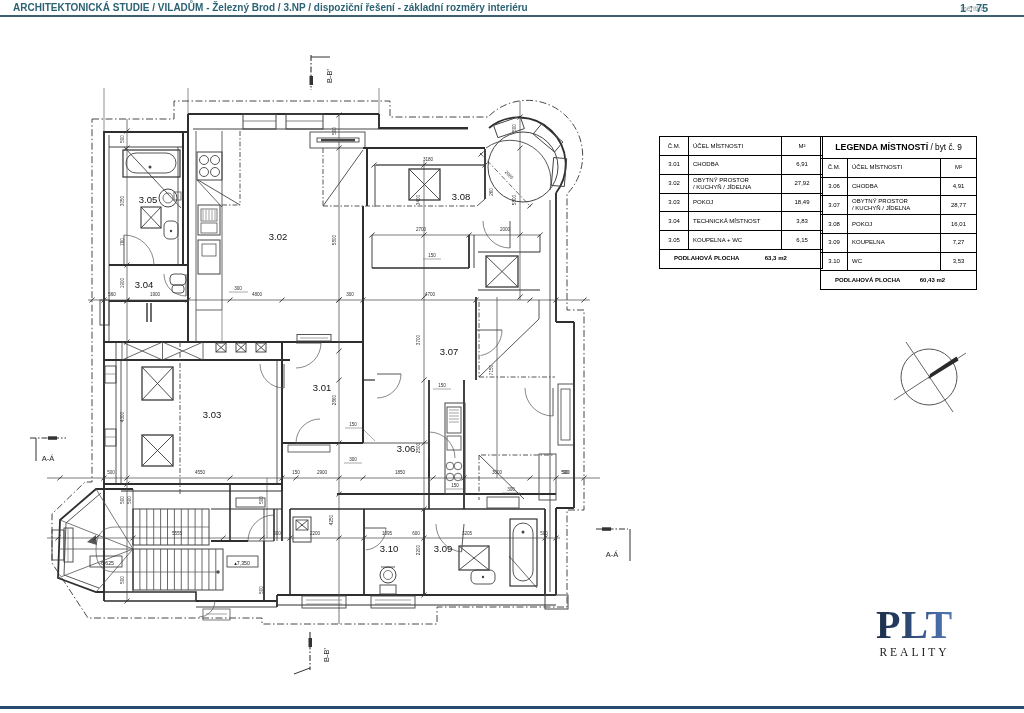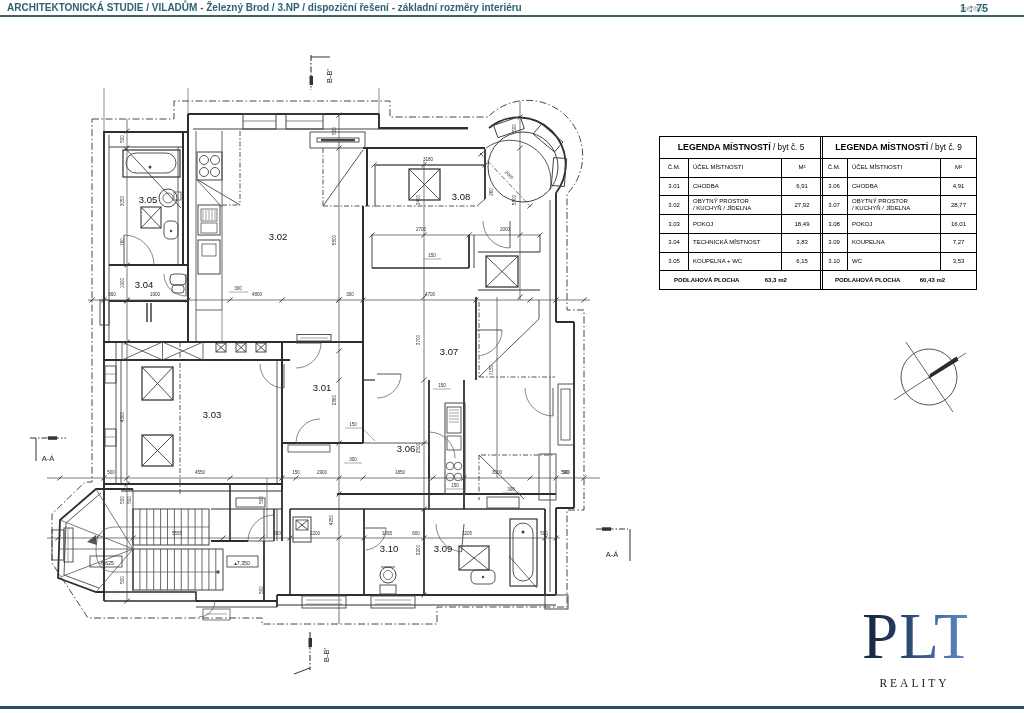--- a/index.html
+++ b/index.html
@@ -1,28 +1,28 @@
 <!DOCTYPE html>
 <html><head><meta charset="utf-8">
 <style>
 html,body{margin:0;padding:0;width:1024px;height:713px;background:#fff;overflow:hidden;}
 body{font-family:"Liberation Sans", sans-serif;position:relative;}
-#hdr{position:absolute;left:7px;top:2px;font-size:10px;font-weight:bold;color:#2c6274;text-align:center;}
+#hdr{position:absolute;left:13px;top:2px;font-size:10px;font-weight:bold;color:#2c6274;text-align:center;}
 #scl1{position:absolute;left:961px;top:5px;font-size:7px;color:#8a9aa0;}
 #scl2{position:absolute;left:960px;top:2px;font-size:11px;font-weight:bold;color:#2c6274;}
 #topline{position:absolute;left:0;top:15px;width:1024px;height:2px;background:#3d606e;}
 #botline{position:absolute;left:0;top:706px;width:1024px;height:2.5px;background:#274a6e;}
 #plan{position:absolute;left:0;top:0;}
 table.leg{position:absolute;top:136px;border-collapse:collapse;font-size:6px;color:#000;table-layout:fixed;border:1.5px solid #000;}
 table.leg td{border:1px solid #000;padding:0;line-height:1.15;overflow:hidden;}
 #logo{position:absolute;left:862px;top:607px;width:105px;text-align:center;}
-#plt{font-family:"Liberation Serif", serif;font-size:65px;font-weight:normal;line-height:0.9;
+#plt{font-family:"Liberation Serif", serif;font-size:40px;font-weight:bold;line-height:0.9;
  background:linear-gradient(90deg,#16243d 0%,#253c60 35%,#41639a 65%,#5e87c8 100%);
  -webkit-background-clip:text;background-clip:text;color:transparent;letter-spacing:1px;}
-#rlt{font-family:"Liberation Serif", serif;font-size:11.5px;color:#1b1b1b;letter-spacing:3px;margin-top:11px;}
+#rlt{font-family:"Liberation Serif", serif;font-size:11.5px;color:#1b1b1b;letter-spacing:3px;margin-top:3px;}
 </style></head>
 <body>
 <div id="plan"><svg width="1024" height="713" viewBox="0 0 1024 713">
       <path d="M 92 119 L 174 119 L 174 101 L 390 101 L 390 117 L 488 117 A 55 55 0 0 1 567 194 L 567 310 L 584 310 L 584 510 L 567 510 L 567 607 L 437 607 L 437 624 L 262 624 L 262 618 L 88 618 L 52 563 L 52 514 L 85 482 L 92 482 Z" stroke="#333" stroke-width="0.9" fill="none" stroke-dasharray="7 2.5 1.5 2.5"></path>
       <line x1="104" y1="131" x2="104" y2="601" stroke="#2e2e2e" stroke-width="1.9"></line>
       <line x1="109" y1="135" x2="109" y2="342" stroke="#2e2e2e" stroke-width="0.8"></line>
       <line x1="116" y1="342" x2="116" y2="484" stroke="#2e2e2e" stroke-width="0.8"></line>
       <line x1="121" y1="360" x2="121" y2="484" stroke="#2e2e2e" stroke-width="0.8"></line>
       <line x1="104" y1="132" x2="189" y2="132" stroke="#2e2e2e" stroke-width="1.9"></line>
       <line x1="188" y1="131" x2="188" y2="114" stroke="#2e2e2e" stroke-width="1.9"></line>
@@ -480,23 +480,20 @@
       <text x="443" y="552" font-size="9.5" fill="#111" text-anchor="middle" font-family="&quot;Liberation Sans&quot;, sans-serif">3.09</text>
       <text x="389" y="552" font-size="9.5" fill="#111" text-anchor="middle" font-family="&quot;Liberation Sans&quot;, sans-serif">3.10</text>
     </svg></div>
 <div id="hdr">ARCHITEKTONICKÁ STUDIE / VILADŮM - Železný Brod / 3.NP / dispoziční řešení - základní rozměry interiéru</div>
 <div id="scl1">měřítko</div>
 <div id="scl2">1 : 75</div>
 <div id="topline"></div>
 <div id="botline"></div>
 <table class="leg" style="left:659px">
     <tbody>
-      <tr style="height:21.5px">
-        <td colspan="3" style="text-align:center;font-size:8.8px;font-weight:bold">LEGENDA MÍSTNOSTÍ<span style="font-weight:normal;font-size:8.3px"> / byt č. 5</span></td>
-      </tr>
       <tr style="height:19px">
         <td style="width:28px;text-align:center">Č.M.</td>
         <td style="width:88px;padding-left:4px">ÚČEL MÍSTNOSTI</td>
         <td style="width:40px;text-align:center">M²</td>
       </tr>
       <tr style="height:18.8px">
         <td style="text-align:center">3.01</td>
         <td style="padding-left:4px">CHODBA</td>
         <td style="text-align:center">6,91</td>
       </tr>

